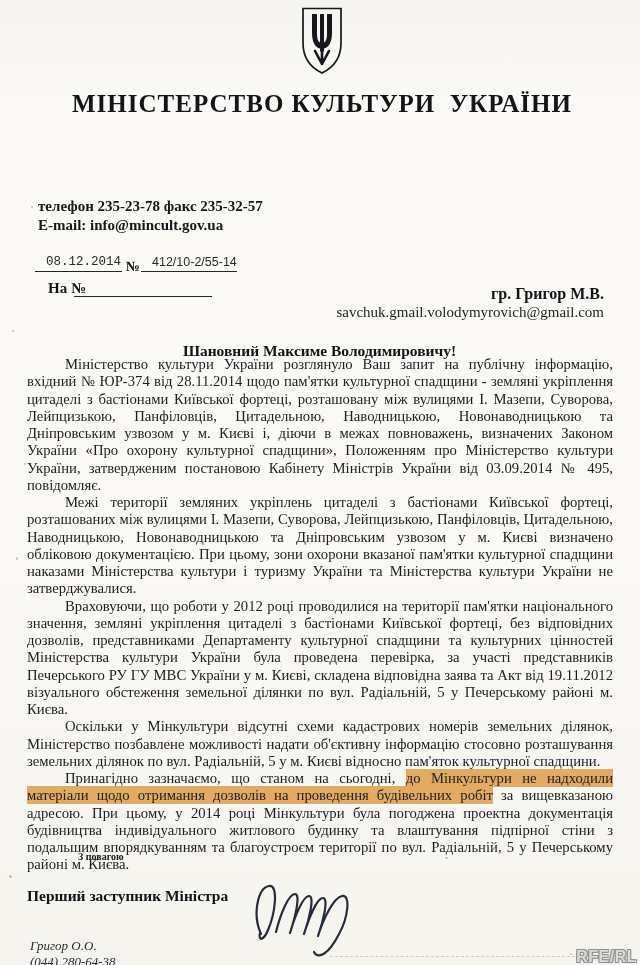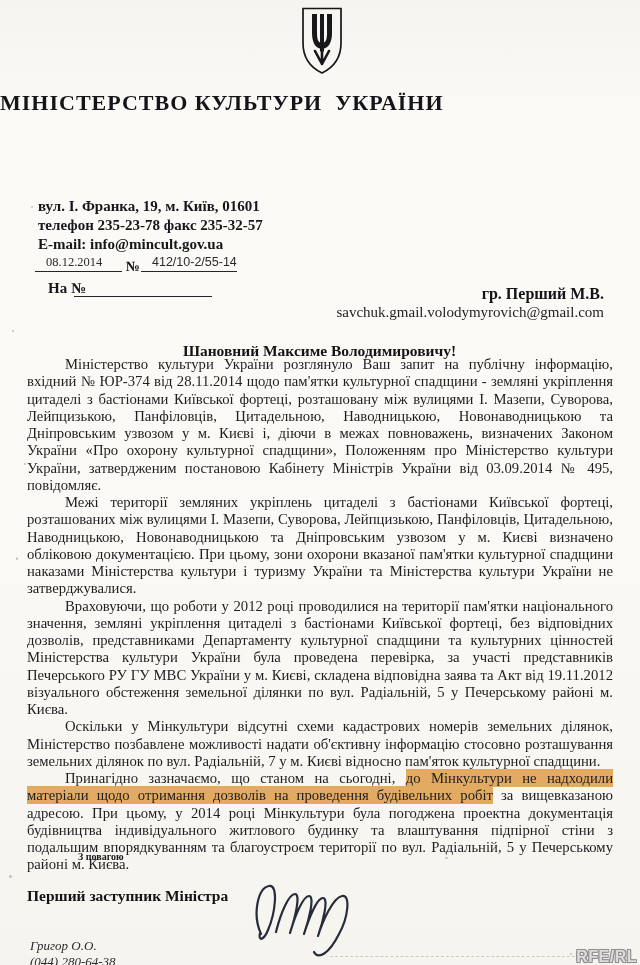--- a/index.html
+++ b/index.html
@@ -8,25 +8,25 @@
     width:640px;height:965px;
     margin:0 auto;
     background:linear-gradient(180deg,#f5f4f0 0%,#fbfaf6 12%,#fbf9f5 60%,#f6f4ef 100%);
     overflow:hidden;
     font-family:"Liberation Serif","DejaVu Serif",serif;
     color:#1d1c1e;
   }
   .trident{position:absolute;left:300px;top:6px;width:44px;height:70px;}
   .title{
     position:absolute;left:0;top:90px;width:572px;margin:0;
-    text-align:left;font-size:22px;font-weight:bold;letter-spacing:1px;
+    text-align:right;font-size:25px;font-weight:bold;letter-spacing:1px;
     color:#151419;white-space:pre;
   }
   .address{position:absolute;left:38px;top:197px;font-size:15px;font-weight:bold;line-height:19px;color:#17161c;}
-  .date-value{position:absolute;left:46px;top:255px;font-family:Liberation Serif, serif;font-size:12.5px;color:#2a2a2e;}
+  .date-value{position:absolute;left:46px;top:255px;font-family:Liberation Mono, monospace;font-size:12.5px;color:#2a2a2e;}
   .no-sign{position:absolute;left:126px;top:259px;font-size:14px;font-weight:bold;color:#17161c;}
   .ref-value{position:absolute;left:152px;top:255px;font-family:"Liberation Sans",sans-serif;font-size:12.5px;color:#2a2a2e;}
   .line{position:absolute;border-bottom:1.6px solid #26252a;height:0;}
   .date-line{left:35px;top:271px;width:87px;}
   .ref-line{left:141px;top:271px;width:96px;}
   .na-no{position:absolute;left:48px;top:280px;font-size:15px;font-weight:bold;color:#17161c;}
   .na-line{left:74px;top:296px;width:138px;}
   .recipient{position:absolute;right:36px;top:285px;text-align:right;}
   .recipient-name{font-size:16px;font-weight:bold;color:#141318;}
   .recipient-email{font-size:15px;margin-top:1px;color:#232227;}
@@ -61,46 +61,45 @@
 
   <svg class="trident" viewBox="0 0 44 70" aria-hidden="true">
     <path d="M3 2.5 H41 V37 C41 51.5 33.5 61.5 22 67 C10.5 61.5 3 51.5 3 37 Z" fill="none" stroke="#17161a" stroke-width="1.7"></path>
     <path d="M12 8 H17 V27 C17 32.5 18 35.5 20 36.6 V8 H24 V36.6 C26 35.5 27 32.5 27 27 V8 H32 V27 C32 36.5 28.5 41.5 24 42.6 V45.5 H20 V42.6 C15.5 41.5 12 36.5 12 27 Z" fill="#17161a"></path>
     <path d="M22 42 V58 M22 58 L15 45 M22 58 L29 45" fill="none" stroke="#17161a" stroke-width="2.6" stroke-linecap="round"></path>
   </svg>
 
   <h1 class="title">МІНІСТЕРСТВО КУЛЬТУРИ  УКРАЇНИ</h1>
 
   <div class="address">
-    <div>вул. І. Франка, 19, м. Київ, 01601</div>
     <div>телефон 235-23-78 факс 235-32-57</div>
     <div>E-mail: info@mincult.gov.ua</div>
   </div>
 
   <div class="date-value">08.12.2014</div>
   <div class="line date-line"></div>
   <div class="no-sign">№</div>
   <div class="ref-value">412/10-2/55-14</div>
   <div class="line ref-line"></div>
 
   <div class="na-no">На №</div>
   <div class="line na-line"></div>
 
   <div class="recipient">
-    <div class="recipient-name">гр. Перший М.В.</div>
+    <div class="recipient-name">гр. Григор М.В.</div>
     <div class="recipient-email">savchuk.gmail.volodymyrovich@gmail.com</div>
   </div>
 
   <div class="salutation">Шановний Максиме Володимировичу!</div>
 
   <div class="body-text">
     <p>Міністерство культури України розглянуло Ваш запит на публічну інформацію, вхідний № ЮР-374 від 28.11.2014 щодо пам'ятки культурної спадщини - земляні укріплення цитаделі з бастіонами Київської фортеці, розташовану між вулицями І. Мазепи, Суворова, Лейпцизькою, Панфіловців, Цитадельною, Наводницькою, Новонаводницькою та Дніпровським узвозом у м. Києві і, діючи в межах повноважень, визначених Законом України «Про охорону культурної спадщини», Положенням про Міністерство культури України, затвердженим постановою Кабінету Міністрів України від 03.09.2014 № 495, повідомляє.</p>
     <p>Межі території земляних укріплень цитаделі з бастіонами Київської фортеці, розташованих між вулицями І. Мазепи, Суворова, Лейпцизькою, Панфіловців, Цитадельною, Наводницькою, Новонаводницькою та Дніпровським узвозом у м. Києві визначено обліковою документацією. При цьому, зони охорони вказаної пам'ятки культурної спадщини наказами Міністерства культури і туризму України та Міністерства культури України не затверджувалися.</p>
     <p>Враховуючи, що роботи у 2012 році проводилися на території пам'ятки національного значення, земляні укріплення цитаделі з бастіонами Київської фортеці, без відповідних дозволів, представниками Департаменту культурної спадщини та культурних цінностей Міністерства культури України була проведена перевірка, за участі представників Печерського РУ ГУ МВС України у м. Києві, складена відповідна заява та Акт від 19.11.2012 візуального обстеження земельної ділянки по вул. Радіальній, 5 у Печерському районі м. Києва.</p>
-    <p>Оскільки у Мінкультури відсутні схеми кадастрових номерів земельних ділянок, Міністерство позбавлене можливості надати об'єктивну інформацію стосовно розташування земельних ділянок по вул. Радіальній, 7 у м. Києві відносно пам'яток культурної спадщини.</p>
+    <p>Оскільки у Мінкультури відсутні схеми кадастрових номерів земельних ділянок, Міністерство позбавлене можливості надати об'єктивну інформацію стосовно розташування земельних ділянок по вул. Радіальній, 5 у м. Києві відносно пам'яток культурної спадщини.</p>
     <p><span>Принагідно зазначаємо, що станом на сьогодні, </span><span class="hl">до Мінкультури не надходили матеріали щодо отримання дозволів на проведення будівельних робіт</span><span> за вищевказаною адресою. При цьому, у 2014 році Мінкультури була погоджена проектна документація будівництва індивідуального житлового будинку та влаштування підпірної стіни з подальшим впорядкуванням та благоустроєм території по вул. Радіальній, 5 у Печерському районі м. Києва.</span></p>
   </div>
 
   <div class="closing">З повагою</div>
   <div class="position">Перший заступник Міністра</div>
 
   <svg class="signature" viewBox="0 0 175 84" aria-hidden="true">
     <path d="M13 58 C4 38 10 12 21 10 C31 8 27 38 20 54 C16 64 10 66 12 57
              M28 56 C33 36 41 18 47 18 C53 18 47 42 42 57
              M42 57 C47 40 55 20 61 20 C67 20 61 44 56 58

